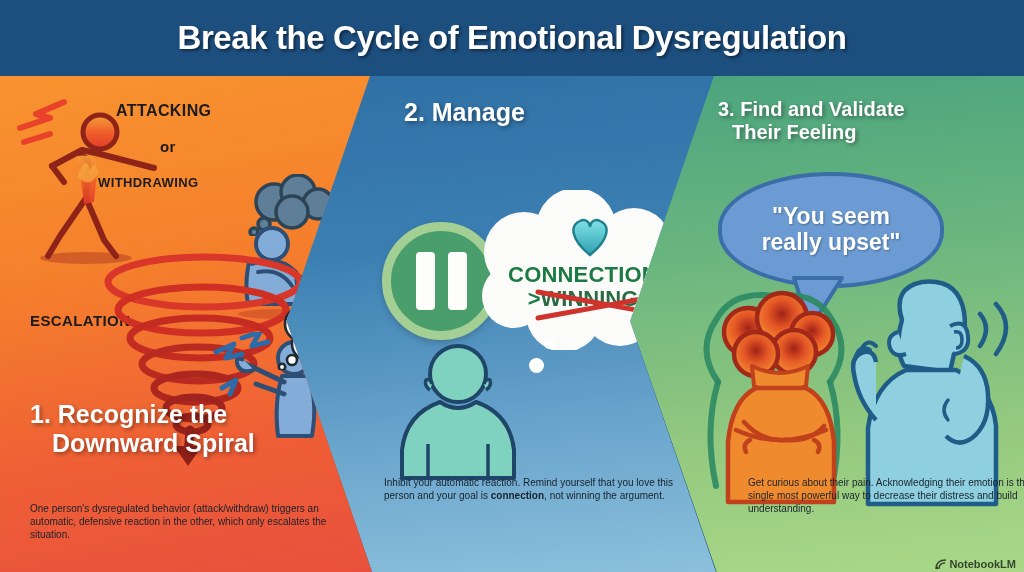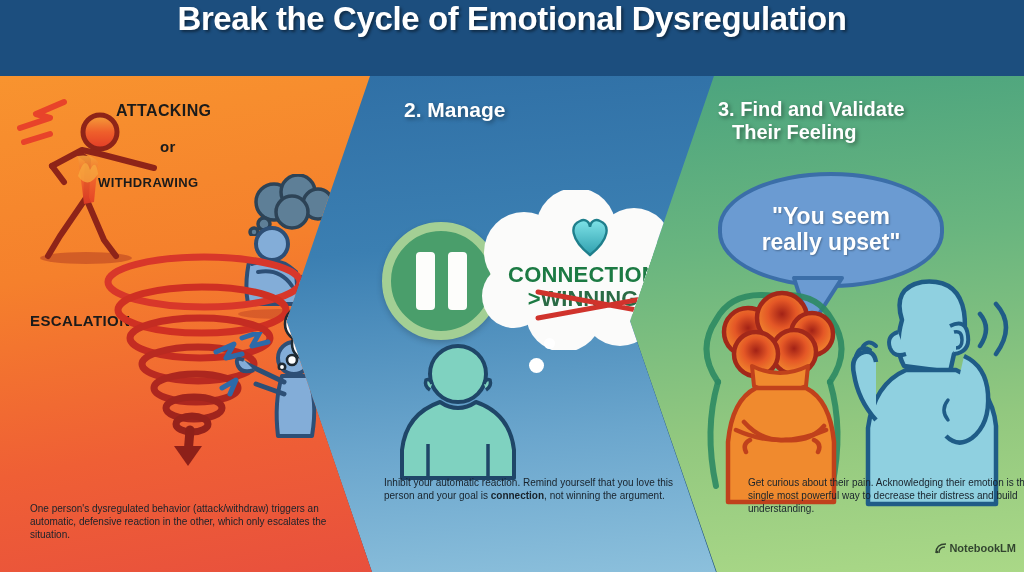--- a/index.html
+++ b/index.html
@@ -5,21 +5,21 @@
   * { margin:0; padding:0; box-sizing:border-box; }
   html,body { width:1024px; height:572px; overflow:hidden; background:#15405f; }
   body { font-family:"Liberation Sans", sans-serif; }
 
   .infographic { position:relative; width:1024px; height:572px; overflow:hidden; background:#1c4e7e; }
 
   
   .header {
     position:absolute; left:0; top:0; width:1024px; height:76px;
     background:#1c4e7e; z-index:30;
-    display:flex; justify-content:center;
+    display:flex; align-items:center; justify-content:center;
   }
   .header-title {
     color:#ffffff; font-size:33px; font-weight:bold; letter-spacing:-0.4px;
     text-shadow:2px 2px 3px rgba(0,0,0,.45);
     white-space:nowrap;
   }
 
   
   .panels { position:absolute; left:0; top:70px; width:1024px; height:502px; }
   .panel { position:absolute; top:0; height:502px; }
@@ -44,21 +44,21 @@
   }
 
   .panel-inner { position:absolute; inset:0; }
 
   
   .panel-heading {
     position:absolute; color:#ffffff; font-weight:bold; font-size:24px;
     line-height:1.16; text-shadow:2px 2px 4px rgba(0,0,0,.38);
   }
   .p1-heading { left:30px; top:330px; font-size:25px; }
-  .p2-heading { left:118px; top:28px; font-size:21px; }
+  .p2-heading { left:118px; top:28px; font-size:25px; }
   .p3-heading { left:88px; top:28px; font-size:20px; }
   .indent { display:inline-block; padding-left:22px; }
   .indent2 { display:inline-block; padding-left:14px; }
 
   
   .panel-body {
     position:absolute; color:#18222b; font-size:10px; line-height:1.30;
     font-weight:500;
   }
   .p1-body { left:30px; top:432px; width:300px; }
@@ -121,21 +121,21 @@
     color:#ffffff; font-weight:bold; font-size:23px; line-height:1.12;
     text-align:center; text-shadow:1px 1px 2px rgba(0,0,0,.30);
   }
   .speech-tail { position:absolute; left:160px; top:206px; width:60px; height:56px; }
 
   .angry2-figure { position:absolute; left:60px; top:220px; width:170px; height:220px; }
   .listener-figure { position:absolute; left:216px; top:200px; width:186px; height:240px; }
 
   
   .watermark {
-    position:absolute; right:8px; bottom:18px; z-index:40;
+    position:absolute; right:8px; bottom:2px; z-index:40;
     display:flex; align-items:center; gap:1px;
     color:#1e2b20; font-size:11px; font-weight:600; opacity:.85;
   }
 </style>
 </head>
 <body>
 
 <div class="infographic">
 
   <div class="header">
@@ -229,20 +229,24 @@
               <circle cx="62" cy="46" r="15"></circle>
               <circle cx="32" cy="46" r="16"></circle>
               <circle cx="16" cy="62" r="5"></circle>
               <circle cx="6" cy="69" r="3.2"></circle>
             </g>
             <path d="M34 18 L52 34 M52 18 L34 34" stroke="#d0332c" stroke-width="7" stroke-linecap="round"></path>
           </svg>
           <div style="position:absolute; left:0; top:36px; width:92px; text-align:center; font-size:11px; font-weight:bold; color:#1f2a33; letter-spacing:.3px;">DEFENSE</div>
         </div>
 
+        <div class="panel-heading p1-heading">
+          <span>1. Recognize the</span><br>
+          <span class="indent">Downward Spiral</span>
+        </div>
 
         <div class="panel-body p1-body">One person's dysregulated behavior (attack/withdraw) triggers an automatic, defensive reaction in the other, which only escalates the situation.</div>
       </div>
     </div>
 
     <div class="panel panel-2">
       <div class="panel-inner">
 
         <div class="panel-heading p2-heading">
           <span>2. Manage</span><br>

